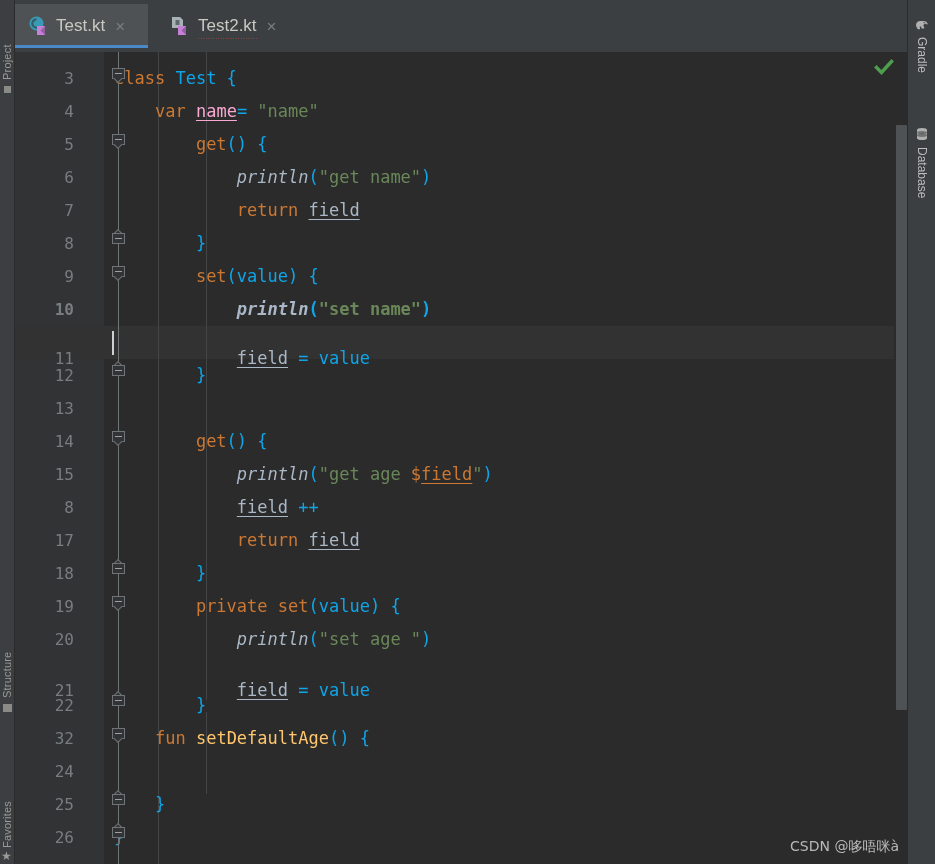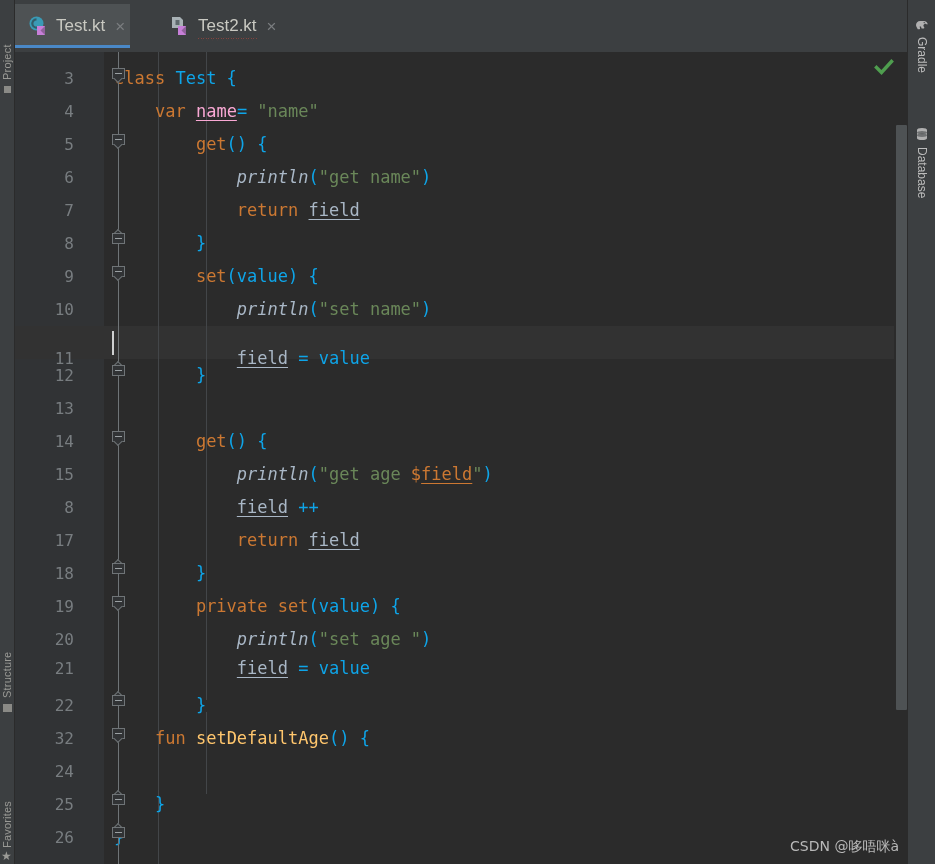--- a/index.html
+++ b/index.html
@@ -243,21 +243,21 @@
           <div class="code" style="left: 100px;"><span class="pl">            </span><span class="kw">return</span><span class="pl"> </span><span class="fld">field</span></div>
         </div>
         <div class="line" style="top: 175px;">
           <div class="lnum">8</div>
           <div class="code" style="left: 100px;"><span class="pl">        }</span></div>
         </div>
         <div class="line" style="top: 208px;">
           <div class="lnum">9</div>
           <div class="code" style="left: 100px;"><span class="pl">        </span><span class="kw">set</span><span class="pl">(value) {</span></div>
         </div>
-        <div class="line" style="top: 241px;">
+        <div class="line" style="top: 241px; font-weight: bold;">
           <div class="lnum">10</div>
           <div class="code" style="left: 100px;"><span class="pl">            </span><span class="ital">println</span><span class="pl">(</span><span class="str">"set name"</span><span class="pl">)</span></div>
         </div>
         <div class="line" style="top: 290px;">
           <div class="lnum">11</div>
           <div class="code" style="left: 100px;"><span class="pl">            </span><span class="fld">field</span><span class="pl"> = value</span></div>
         </div>
         <div class="line" style="top: 307px;">
           <div class="lnum">12</div>
           <div class="code" style="left: 100px;"><span class="pl">        }</span></div>
@@ -286,21 +286,21 @@
           <div class="code" style="left: 100px;"><span class="pl">        }</span></div>
         </div>
         <div class="line" style="top: 538px;">
           <div class="lnum">19</div>
           <div class="code" style="left: 100px;"><span class="pl">        </span><span class="kw">private</span><span class="pl"> </span><span class="kw">set</span><span class="pl">(value) {</span></div>
         </div>
         <div class="line" style="top: 571px;">
           <div class="lnum">20</div>
           <div class="code" style="left: 100px;"><span class="pl">            </span><span class="ital">println</span><span class="pl">(</span><span class="str">"set age "</span><span class="pl">)</span></div>
         </div>
-        <div class="line" style="top: 600px;">
+        <div class="line" style="top: 622px;">
           <div class="lnum">21</div>
           <div class="code" style="left: 100px;"><span class="pl">            </span><span class="fld">field</span><span class="pl"> = value</span></div>
         </div>
         <div class="line" style="top: 637px;">
           <div class="lnum">22</div>
           <div class="code" style="left: 100px;"><span class="pl">        }</span></div>
         </div>
         <div class="line" style="top: 670px;">
           <div class="lnum">32</div>
           <div class="code" style="left: 100px;"><span class="pl">    </span><span class="kw">fun</span><span class="pl"> </span><span class="fn">setDefaultAge</span><span class="pl">() {</span></div>
@@ -380,21 +380,21 @@
       <path d="M3.5 11.5 L8.5 16.5 L18.5 5.5" stroke="#4f9e4f" stroke-width="3.4" fill="none" stroke-linecap="square"></path>
     </svg>
   </div>
 
   <div class="sbtrack"></div>
   <div class="sbthumb" id="sbthumb" style="top: 125px; height: 585px;"></div>
 
   <div class="topstrip"></div>
   <div class="tabbar">
 
-    <div class="tab active" style="left:0px;width:116px;">
+    <div class="tab active" style="left:0px;width:134px;">
       <span class="kicon">
         <svg width="20" height="22" viewBox="0 0 20 22">
           <circle cx="8.5" cy="8.5" r="7" fill="#3a9ab5"></circle>
           <path d="M8.5 3.2a5.3 5.3 0 1 0 3.4 9.4l-1.7-1.6a3 3 0 1 1-1.7-5.4z" fill="#2b2b2b" opacity=".55"></path>
           <path d="M9 11 L17 11 L17 20 L9 20 Z" fill="#c77fd8"></path>
           <path d="M17 11 L17 20 L12.5 15.5 Z" fill="#2b2b2b" opacity=".35"></path>
         </svg>
       </span>
       <span class="tlabel">Test.kt</span>
       <span class="tclose">×</span>

